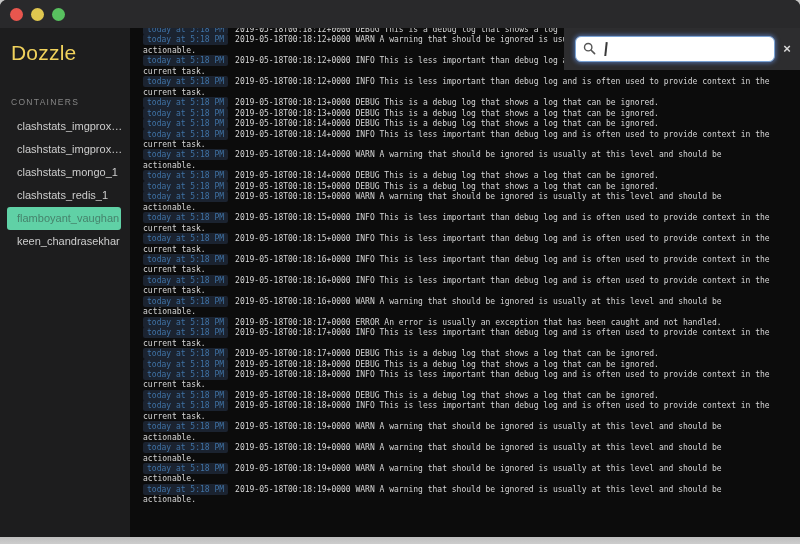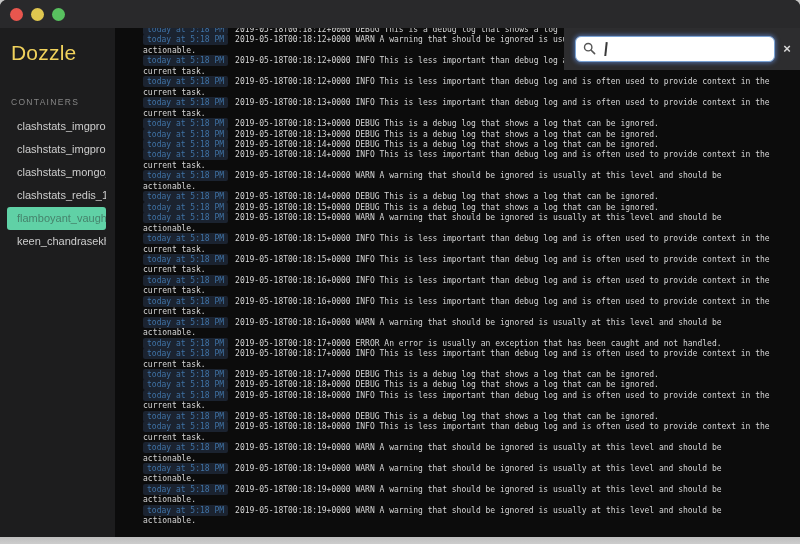--- a/index.html
+++ b/index.html
@@ -23,21 +23,21 @@
   .titlebar {
     position:absolute; top:0; left:0; right:0; height:28px;
     background:var(--titlebar-bg,#29292b);
   }
   .dot { position:absolute; top:8px; width:13px; height:13px; border-radius:50%; border:0; padding:0; cursor:default; }
   .dot.r { left:10px; background:var(--traffic-red,#e8564e); }
   .dot.y { left:31px; background:var(--traffic-yellow,#dfc64f); }
   .dot.g { left:52px; background:var(--traffic-green,#58c15f); }
   
   .sidebar {
-    position:absolute; top:28px; left:0; width:115px; bottom:0;
+    position:absolute; top:28px; left:0; width:130px; bottom:0;
     background:var(--sidebar-bg,#1d1d1e);
   }
   .app-title {
     margin:13px 0 0 11px; font-size:21px; font-weight:400;
     color:var(--brand-yellow,#f0d25c); letter-spacing:.2px; cursor:pointer;
   }
   .section-label {
     margin:32px 0 8px 11px; font-size:8.5px; letter-spacing:1.3px;
     color:#868686; font-weight:400;
   }
@@ -120,21 +120,20 @@
         <li><span>keen_chandrasekhar</span></li>
       </ul>
   </aside>
 
   <main class="logpane">
     <div class="logcontent">
         <div class="entry"><span class="badge">today at 5:18 PM</span><span class="msg">2019-05-18T00:18:12+0000 DEBUG This is a debug log that shows a log that can be ignored.</span></div>
         <div class="entry"><span class="badge">today at 5:18 PM</span><span class="msg">2019-05-18T00:18:12+0000 WARN A warning that should be ignored is usually at this level and should be actionable.</span></div>
         <div class="entry"><span class="badge">today at 5:18 PM</span><span class="msg">2019-05-18T00:18:12+0000 INFO This is less important than debug log and is often used to provide context in the current task.</span></div>
         <div class="entry"><span class="badge">today at 5:18 PM</span><span class="msg">2019-05-18T00:18:12+0000 INFO This is less important than debug log and is often used to provide context in the current task.</span></div>
-        <div class="entry"><span class="badge">today at 5:18 PM</span><span class="msg">2019-05-18T00:18:13+0000 INFO This is less important than debug log and is often used to provide context in the current task.</span></div>
         <div class="entry"><span class="badge">today at 5:18 PM</span><span class="msg">2019-05-18T00:18:13+0000 DEBUG This is a debug log that shows a log that can be ignored.</span></div>
         <div class="entry"><span class="badge">today at 5:18 PM</span><span class="msg">2019-05-18T00:18:13+0000 DEBUG This is a debug log that shows a log that can be ignored.</span></div>
         <div class="entry"><span class="badge">today at 5:18 PM</span><span class="msg">2019-05-18T00:18:14+0000 DEBUG This is a debug log that shows a log that can be ignored.</span></div>
         <div class="entry"><span class="badge">today at 5:18 PM</span><span class="msg">2019-05-18T00:18:14+0000 INFO This is less important than debug log and is often used to provide context in the current task.</span></div>
         <div class="entry"><span class="badge">today at 5:18 PM</span><span class="msg">2019-05-18T00:18:14+0000 WARN A warning that should be ignored is usually at this level and should be actionable.</span></div>
         <div class="entry"><span class="badge">today at 5:18 PM</span><span class="msg">2019-05-18T00:18:14+0000 DEBUG This is a debug log that shows a log that can be ignored.</span></div>
         <div class="entry"><span class="badge">today at 5:18 PM</span><span class="msg">2019-05-18T00:18:15+0000 DEBUG This is a debug log that shows a log that can be ignored.</span></div>
         <div class="entry"><span class="badge">today at 5:18 PM</span><span class="msg">2019-05-18T00:18:15+0000 WARN A warning that should be ignored is usually at this level and should be actionable.</span></div>
         <div class="entry"><span class="badge">today at 5:18 PM</span><span class="msg">2019-05-18T00:18:15+0000 INFO This is less important than debug log and is often used to provide context in the current task.</span></div>
         <div class="entry"><span class="badge">today at 5:18 PM</span><span class="msg">2019-05-18T00:18:15+0000 INFO This is less important than debug log and is often used to provide context in the current task.</span></div>

